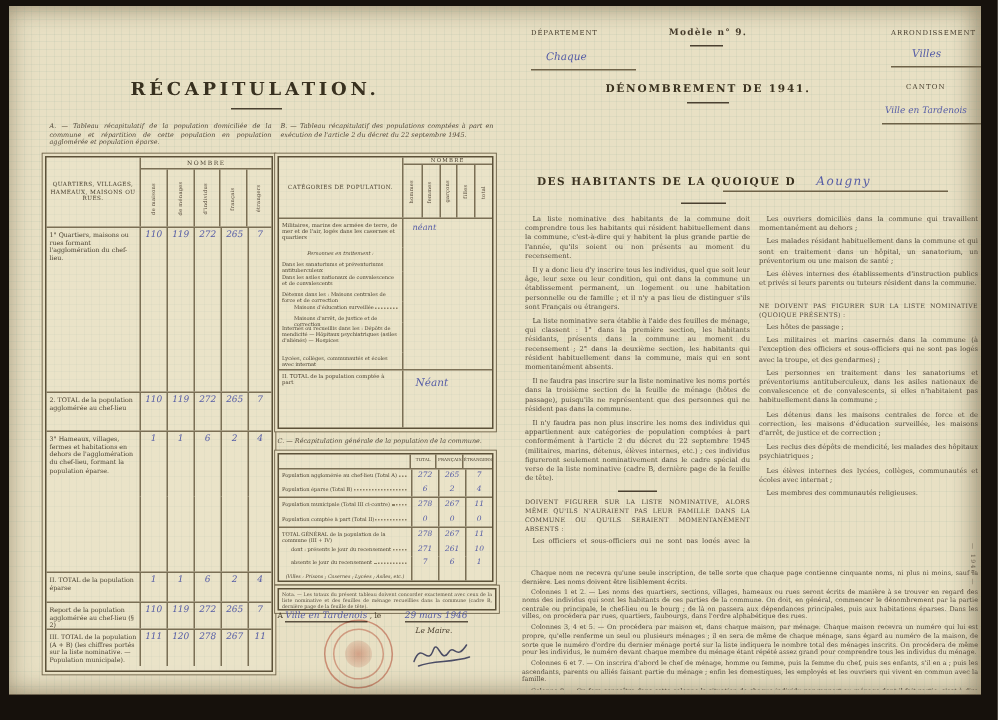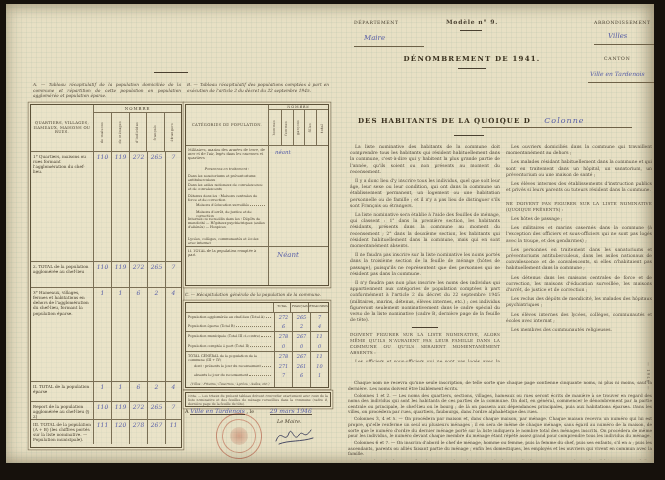--- a/index.html
+++ b/index.html
@@ -35,20 +35,21 @@
     background:radial-gradient(circle, rgba(199,88,67,.5) 0%, rgba(199,88,67,.18) 70%, transparent 100%);} 
   .vtext{writing-mode:vertical-rl;font-size:4px;color:#6b6150;letter-spacing:1px;}
 </style>
 </head>
 <body>
 
 <div class="paper">
 
   <div class="t" style="left:0;top:0;width:326px;height:459px;">
 
+    <div class="t ctr" style="left:24px;top:48px;width:280px;font-size:12px;font-weight:bold;letter-spacing:2.5px;color:#38301f;">RÉCAPITULATION.</div>
     <div class="rule" style="left:148px;top:68px;width:34px;border-top-width:1.4px;"></div>
 
     <div class="t capt" style="left:26px;top:44px;width:0;height:0;"></div>
 
     <div class="t capt" style="left:27px;top:78px;width:148px;">A. — Tableau récapitulatif de la population domiciliée de la commune et répartition de cette population en population agglomérée et population éparse.</div>
     <div class="t capt" style="left:181px;top:78px;width:142px;">B. — Tableau récapitulatif des populations comptées à part en exécution de l'article 2 du décret du 22 septembre 1945.</div>
 
     <div class="box" style="left:24px;top:100px;width:152px;height:344px;">
 
       <div class="row first" style="height:46px;">
@@ -327,41 +328,41 @@
       <svg width="44" height="24" style="position:absolute;left:88px;top:18px;" viewBox="0 0 44 24">
         <path d="M3,16 C8,2 12,20 16,8 C19,1 21,18 26,10 C30,4 31,16 38,5 M6,19 C16,15 28,17 40,13" fill="none" stroke="#2e3154" stroke-width="1" stroke-linecap="round" opacity="0.85"></path>
       </svg>
     </div>
     <div class="stamp" style="left:210px;top:409px;"></div>
   </div>
 
   <div class="t" style="left:336px;top:0;width:312px;height:459px;">
 
     <div class="t sc" style="left:12px;top:16px;font-size:4.6px;letter-spacing:.6px;">DÉPARTEMENT</div>
-    <div class="t hand" style="left:22px;top:30px;font-size:7px;">Maire</div>
+    <div class="t hand" style="left:22px;top:30px;font-size:7px;">Chaque</div>
     <div class="rule" style="left:12px;top:42px;width:70px;border-top-color:#6d6147;"></div>
 
     <div class="t ctr" style="left:70px;top:14px;width:120px;font-size:6px;font-weight:bold;letter-spacing:.8px;">Modèle n° 9.</div>
     <div class="rule" style="left:118px;top:26px;width:22px;"></div>
 
     <div class="t sc" style="left:252px;top:16px;font-size:4.6px;letter-spacing:.6px;">ARRONDISSEMENT</div>
     <div class="t hand" style="left:266px;top:28px;font-size:7px;">Villes</div>
     <div class="rule" style="left:252px;top:40px;width:60px;border-top-color:#6d6147;"></div>
 
     <div class="t ctr" style="left:60px;top:50px;width:140px;font-size:7px;font-weight:bold;letter-spacing:1.2px;color:#3a311f;">DÉNOMBREMENT DE 1941.</div>
     <div class="rule" style="left:116px;top:64px;width:28px;border-top-width:1.2px;"></div>
 
     <div class="t sc" style="left:262px;top:52px;font-size:4.6px;letter-spacing:.8px;">CANTON</div>
     <div class="t hand" style="left:248px;top:66px;font-size:6px;">Ville en Tardenois</div>
     <div class="rule" style="left:246px;top:78px;width:66px;border-top-color:#6d6147;"></div>
 
 
     <div class="t" style="left:16px;top:112px;width:290px;font-size:7px;font-weight:bold;letter-spacing:1px;color:#3a311f;">
       <span>DES HABITANTS DE LA QUOIQUE D</span>
-      <span class="hand" style="font-size:8px;font-weight:normal;margin-left:10px;">Colonne</span>
+      <span class="hand" style="font-size:8px;font-weight:normal;margin-left:10px;">Aougny</span>
     </div>
     <div class="rule" style="left:140px;top:123px;width:150px;border-top-color:#6d6147;"></div>
     <div class="rule" style="left:112px;top:131px;width:30px;border-top-width:1.2px;"></div>
 
     <div class="t" style="left:8px;top:140px;width:150px;height:218px;overflow:hidden;">
       <p class="par">La liste nominative des habitants de la commune doit comprendre tous les habitants qui résident habituellement dans la commune, c'est-à-dire qui y habitent la plus grande partie de l'année, qu'ils soient ou non présents au moment du recensement.</p>
       <p class="par">Il y a donc lieu d'y inscrire tous les individus, quel que soit leur âge, leur sexe ou leur condition, qui ont dans la commune un établissement permanent, un logement ou une habitation personnelle ou de famille ; et il n'y a pas lieu de distinguer s'ils sont Français ou étrangers.</p>
       <p class="par">La liste nominative sera établie à l'aide des feuilles de ménage, qui classent : 1° dans la première section, les habitants résidants, présents dans la commune au moment du recensement ; 2° dans la deuxième section, les habitants qui résident habituellement dans la commune, mais qui en sont momentanément absents.</p>
       <p class="par">Il ne faudra pas inscrire sur la liste nominative les noms portés dans la troisième section de la feuille de ménage (hôtes de passage), puisqu'ils ne représentent que des personnes qui ne résident pas dans la commune.</p>
       <p class="par">Il n'y faudra pas non plus inscrire les noms des individus qui appartiennent aux catégories de population comptées à part conformément à l'article 2 du décret du 22 septembre 1945 (militaires, marins, détenus, élèves internes, etc.) ; ces individus figureront seulement nominativement dans le cadre spécial du verso de la liste nominative (cadre B, dernière page de la feuille de tête).</p>

